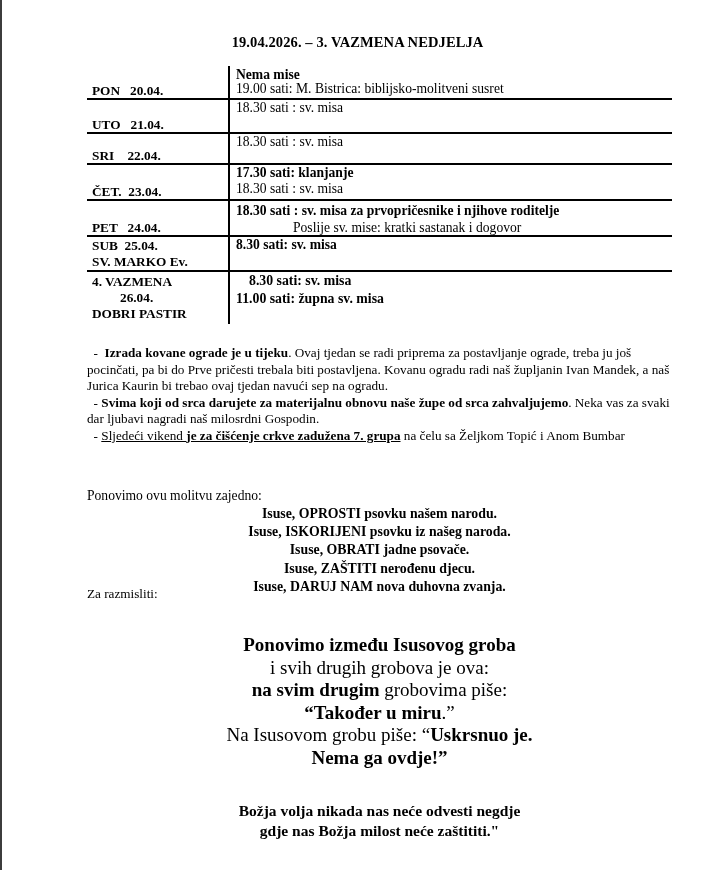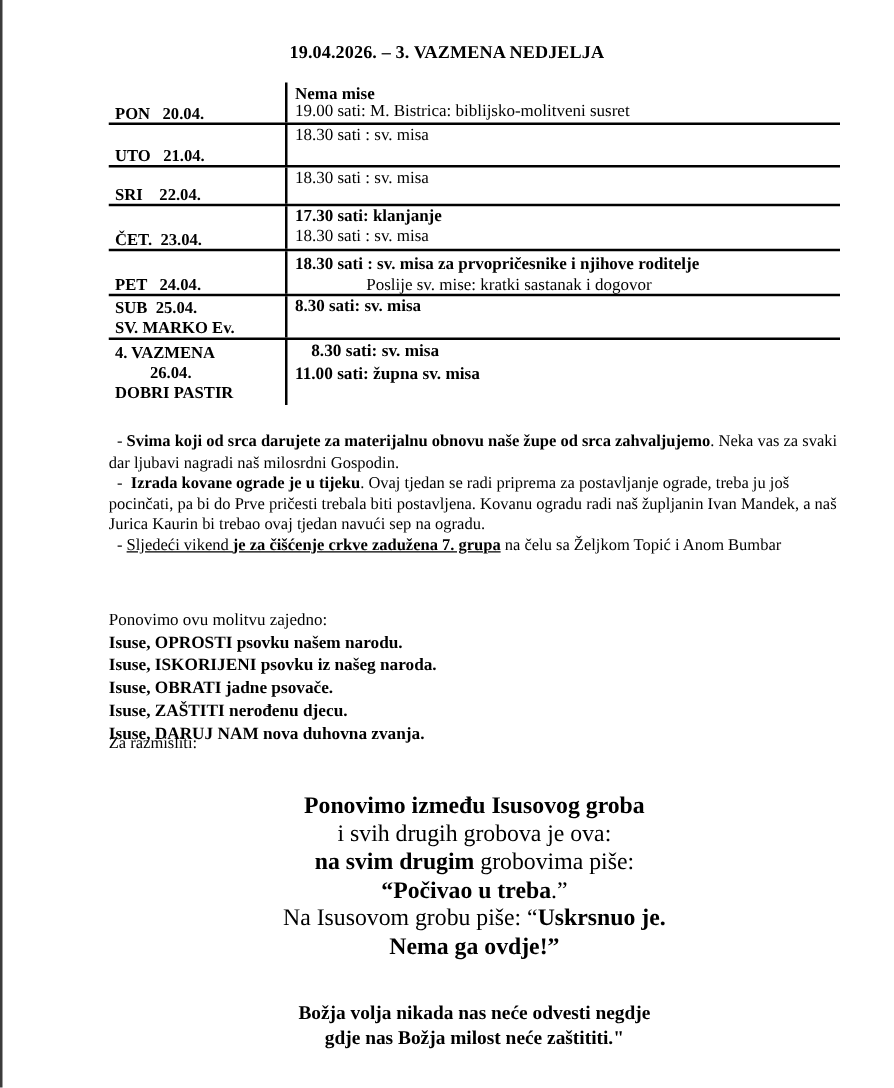--- a/index.html
+++ b/index.html
@@ -102,21 +102,21 @@
       position: absolute;
       left: 87px;
       top: 488px;
       font-size: 13.6px;
     }
     .prayer {
       position: absolute;
       top: 505px;
       left: 87px;
       width: 585px;
-      text-align: left;
+      text-align: center;
       font-weight: bold;
       font-size: 13.8px;
       line-height: 18.2px;
     }
     .prayer div { margin: 0; }
     .reflect-intro {
       position: absolute;
       left: 87px;
       top: 586px;
       font-size: 13.2px;
@@ -208,40 +208,40 @@
       <span>DOBRI PASTIR</span>
     </div>
     <div class="event-cell">
       <span class="b indent-v1">8.30 sati: sv. misa</span>
       <span class="b">11.00 sati: župna sv. misa</span>
     </div>
   </div>
 </div>
 
 <div class="notices">
+  <p>&nbsp;&nbsp;-&nbsp;&nbsp;<b>Izrada kovane ograde je u tijeku</b><span>. Ovaj tjedan se radi priprema za postavljanje ograde, treba ju još pocinčati, pa bi do Prve pričesti trebala biti postavljena. Kovanu ogradu radi naš župljanin Ivan Mandek, a naš Jurica Kaurin bi trebao ovaj tjedan navući sep na ogradu.</span></p>
   <p>&nbsp;&nbsp;- <b>Svima koji od srca darujete za materijalnu obnovu naše župe od srca zahvaljujemo</b><span>. Neka vas za svaki dar ljubavi nagradi naš milosrdni Gospodin.</span></p>
-  <p>&nbsp;&nbsp;-&nbsp;&nbsp;<b>Izrada kovane ograde je u tijeku</b><span>. Ovaj tjedan se radi priprema za postavljanje ograde, treba ju još pocinčati, pa bi do Prve pričesti trebala biti postavljena. Kovanu ogradu radi naš župljanin Ivan Mandek, a naš Jurica Kaurin bi trebao ovaj tjedan navući sep na ogradu.</span></p>
   <p>&nbsp;&nbsp;- <span class="u">Sljedeći vikend </span><b class="u">je za čišćenje crkve zadužena 7. grupa</b><span> na čelu sa Željkom Topić i Anom Bumbar</span></p>
 </div>
 
 <div class="prayer-intro">Ponovimo ovu molitvu zajedno:</div>
 <div class="prayer">
   <div>Isuse, OPROSTI psovku našem narodu.</div>
   <div>Isuse, ISKORIJENI psovku iz našeg naroda.</div>
   <div>Isuse, OBRATI jadne psovače.</div>
   <div>Isuse, ZAŠTITI nerođenu djecu.</div>
   <div>Isuse, DARUJ NAM nova duhovna zvanja.</div>
 </div>
 
 <div class="reflect-intro">Za razmisliti:</div>
 <div class="reflection">
   <div class="b">Ponovimo između Isusovog groba</div>
   <div>i svih drugih grobova je ova:</div>
   <div><b>na svim drugim</b><span> grobovima piše:</span></div>
-  <div><b>“</b><b>Počivao u treba</b><span>.”</span></div>
+  <div><b>“</b><b>Također u miru</b><span>.”</span></div>
   <div><span>Na Isusovom grobu piše: “</span><b>Uskrsnuo je.</b></div>
   <div class="b">Nema ga ovdje!”</div>
 </div>
 
 <div class="quote">
   <div>Božja volja nikada nas neće odvesti negdje</div>
   <div>gdje nas Božja milost neće zaštititi."</div>
 </div>
 
 </body></html>

